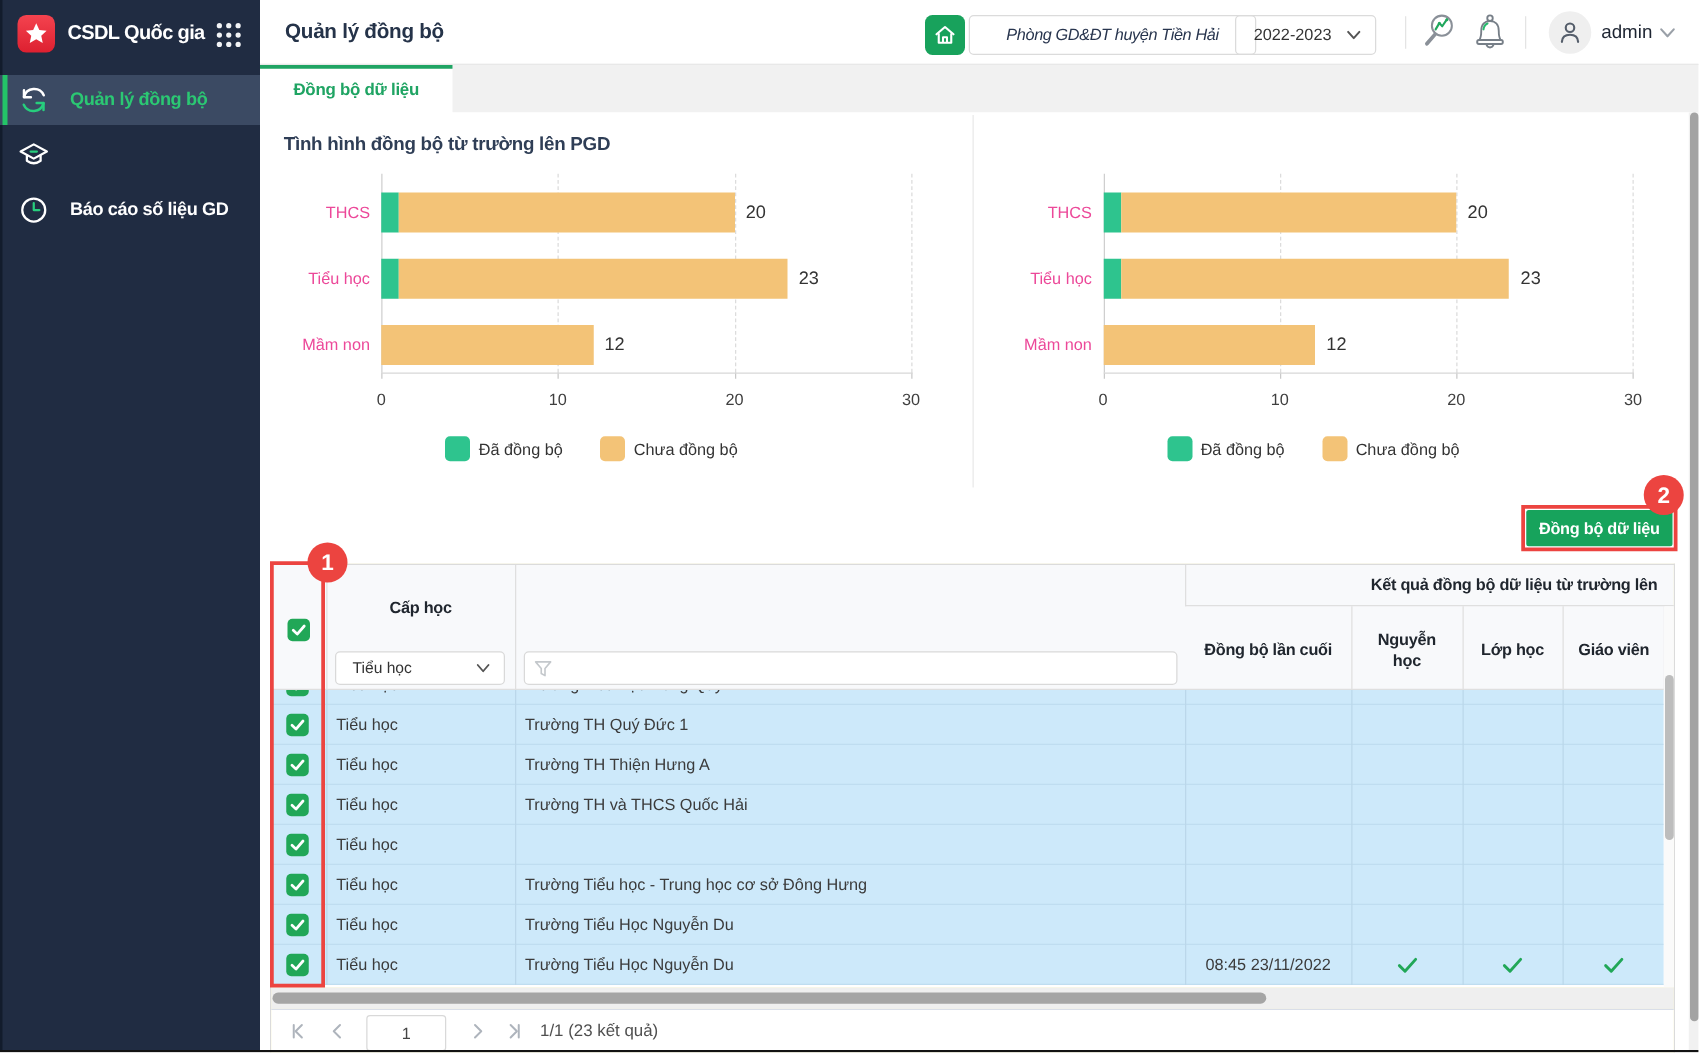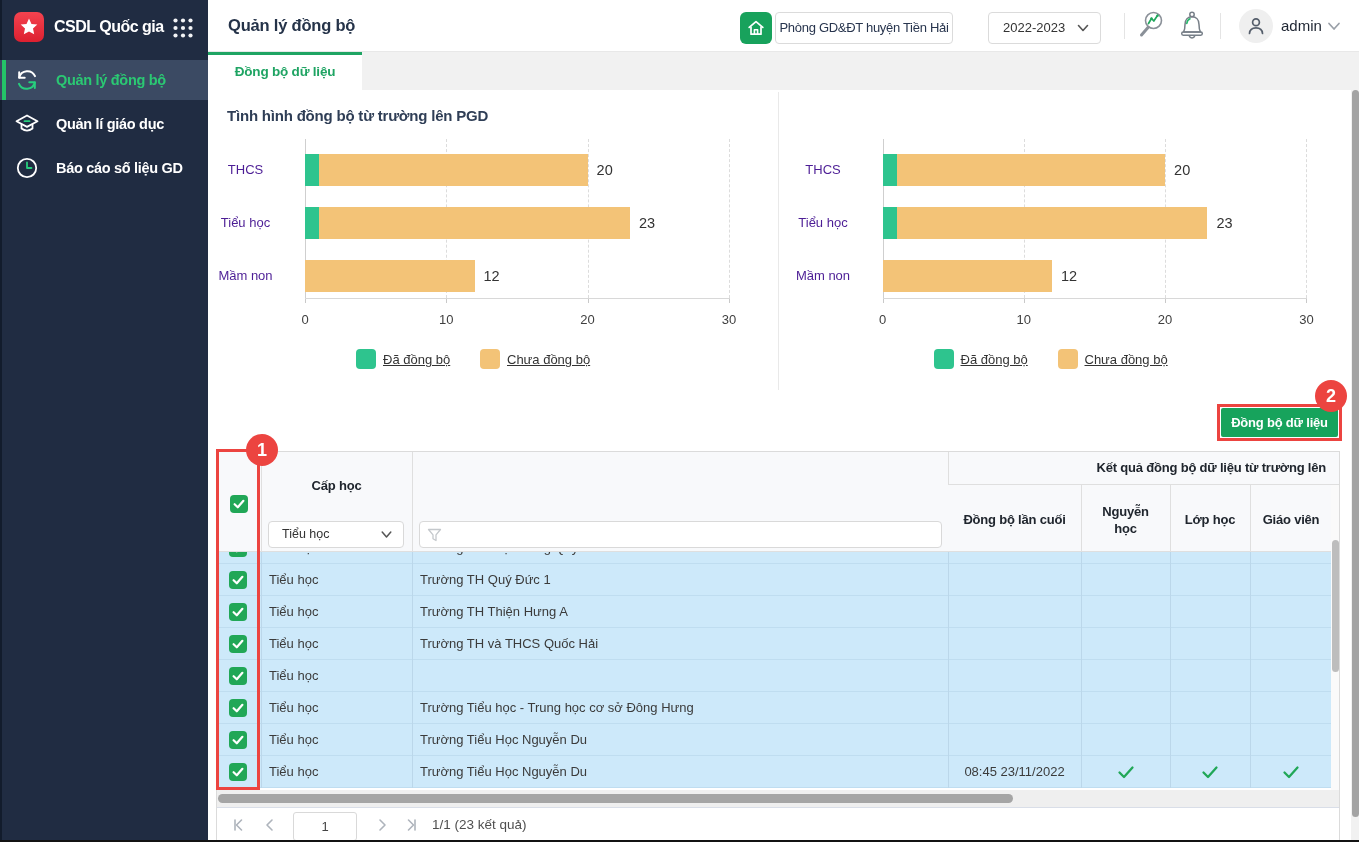--- a/index.html
+++ b/index.html
@@ -21,52 +21,52 @@
   .mi-icon{position:absolute;left:14px;top:9px;width:26px;height:26px;}
   .mi-label{position:absolute;left:56px;top:0;height:44px;line-height:44px;color:#FFF;
             font-size:14.5px;font-weight:700;white-space:nowrap;letter-spacing:-0.3px;}
   .menu-item.active .mi-label{color:#2BC873;}
   
   #topbar{left:208px;top:0;width:1151px;height:51px;background:#fff;}
   #page-title{left:20px;top:0;height:51px;line-height:51px;font-size:16.5px;font-weight:700;
               color:#253349;white-space:nowrap;letter-spacing:-0.2px;}
   #home-btn{left:532px;top:12px;width:32px;height:32px;border-radius:6px;background:#18A25C;}
   #home-btn svg{position:absolute;left:7px;top:7px;}
-  #unit-box{left:567px;top:12px;width:178px;height:32px;border:1px solid #DBDBDB;border-radius:4px;
+  #unit-box{left:567px;top:12px;width:230px;height:32px;border:1px solid #DBDBDB;border-radius:4px;
             box-sizing:border-box;text-align:center;line-height:30px;font-size:13px;color:#28354E;
-            white-space:nowrap;letter-spacing:-0.3px;}
+            white-space:nowrap;letter-spacing:-0.3px;font-style:italic;}
   #year-box{left:780px;top:12px;width:113px;height:32px;border:1px solid #DBDBDB;border-radius:4px;
             box-sizing:border-box;font-size:13px;color:#333;}
   #year-box .yb-label{position:absolute;left:14px;top:0;height:30px;line-height:30px;}
   #year-box svg{position:absolute;right:11px;top:10px;}
   .v-divider{top:13px;width:1px;height:26px;background:#E4E4E4;}
   #icon-lookup{left:926px;top:6px;width:40px;height:40px;}
   #icon-bell{left:966px;top:8px;width:36px;height:36px;}
   #avatar{left:1031px;top:9px;width:34px;height:34px;border-radius:50%;background:#EFEFEF;}
   #avatar svg{position:absolute;left:7px;top:7px;}
   #user-name{left:1073px;top:0;height:51px;line-height:51px;font-size:15px;color:#1E2532;}
   #user-caret{left:1119px;top:20px;width:14px;height:12px;}
   
   #tabstrip{left:208px;top:51px;width:1151px;height:39px;background:#F1F1F1;border-top:1px solid #E8E8E8;box-sizing:border-box;}
   #tab-active{position:absolute;left:0;top:0;width:154px;height:39px;background:#fff;border-top:3px solid #1FA463;box-sizing:border-box;}
   #tab-active span{display:block;text-align:center;line-height:34px;color:#1FA463;font-size:13.5px;font-weight:700;letter-spacing:-0.2px;}
   
   #charts{left:208px;top:90px;width:1151px;height:312px;background:#fff;}
   #chart-divider{left:778px;top:92px;width:1px;height:298px;background:#E9E9E9;}
   .chart-title{position:absolute;font-size:15px;font-weight:700;color:#2F3E56;white-space:nowrap;letter-spacing:-0.2px;}
-  .cat-label{position:absolute;font-size:13px;color:#4c1d95;text-align:center;white-space:nowrap;}
+  .cat-label{position:absolute;font-size:13px;color:#ec4899;text-align:right;white-space:nowrap;}
   .gridline{position:absolute;width:0;border-left:1px dashed #DCDCDC;}
   .axisline{position:absolute;width:1px;background:#CFCFCF;}
   .xaxis{position:absolute;height:1px;background:#D8D8D8;}
   .tick{position:absolute;width:1px;height:5px;background:#C9C9C9;}
   .tick-label{position:absolute;font-size:13px;color:#3F3F3F;transform:translateX(-50%);white-space:nowrap;}
   .bar-seg{position:absolute;height:32px;}
   .bar-value{position:absolute;font-size:14.5px;color:#333;line-height:32px;}
   .legend-swatch{position:absolute;width:20px;height:20px;border-radius:4px;}
-  .legend-label{position:absolute;font-size:13px;color:#333;line-height:21px;white-space:nowrap;text-decoration:underline;}
+  .legend-label{position:absolute;font-size:13px;color:#333;line-height:21px;white-space:nowrap;}
   
   #sync-btn-annot{left:1217px;top:404px;width:125px;height:37px;border:3px solid #EC4440;box-sizing:border-box;}
   #sync-btn{left:1221px;top:408px;width:117px;height:29px;background:#17A35C;border-radius:2px;
             text-align:center;line-height:29px;color:#fff;font-size:13px;font-weight:700;letter-spacing:-0.2px;}
   .callout{border-radius:50%;background:#EC4440;color:#fff;text-align:center;font-weight:700;}
   #callout-2{left:1315px;top:380px;width:32px;height:32px;line-height:32px;font-size:18px;}
   #callout-1{left:246px;top:434px;width:32px;height:32px;line-height:32px;font-size:18px;z-index:30;}
   #col-annot{left:216px;top:449px;width:44px;height:341px;border:3px solid #EC4440;box-sizing:border-box;z-index:25;}
   
   #grid{left:216px;top:451px;width:1124px;height:488px;border:1px solid #DBDBDB;border-bottom:none;box-sizing:border-box;background:#fef9c3;}
@@ -143,21 +143,20 @@
               <path d="M20.8 21 V 15.3 H 15.3" fill="none" stroke="#27CE7D" stroke-width="2" stroke-linecap="round" stroke-linejoin="round"></path>
             </svg></div>
           <div class="mi-label">Quản lý đồng bộ</div>
         </div>
         <div class="menu-item abs" style="top: 102px;">
           <div class="mi-icon"><svg width="26" height="26" viewBox="0 0 26 26">
               <path d="M13 4.5 L23.5 10.2 L13 15.9 L2.5 10.2 Z" fill="none" stroke="#FFFFFF" stroke-width="1.8" stroke-linejoin="round"></path>
               <line x1="10.5" y1="10.2" x2="15.5" y2="10.2" stroke="#27CE7D" stroke-width="1.8" stroke-linecap="round"></line>
               <path d="M7.5 13.4 V 17.6 Q 13 21.6 18.5 17.6 V 13.4" fill="none" stroke="#FFFFFF" stroke-width="1.8" stroke-linecap="round" stroke-linejoin="round"></path>
             </svg></div>
-          <div class="mi-label">Quản lí giáo dục</div>
         </div>
         <div class="menu-item abs" style="top: 146px;">
           <div class="mi-icon"><svg width="26" height="26" viewBox="0 0 26 26">
               <circle cx="13" cy="13" r="9.2" fill="none" stroke="#FFFFFF" stroke-width="1.8"></circle>
               <polyline points="13,7.5 13,13 17.5,13" fill="none" stroke="#27CE7D" stroke-width="1.8" stroke-linecap="round" stroke-linejoin="round"></polyline>
             </svg></div>
           <div class="mi-label">Báo cáo số liệu GD</div>
         </div>
       </div>
   </div>

